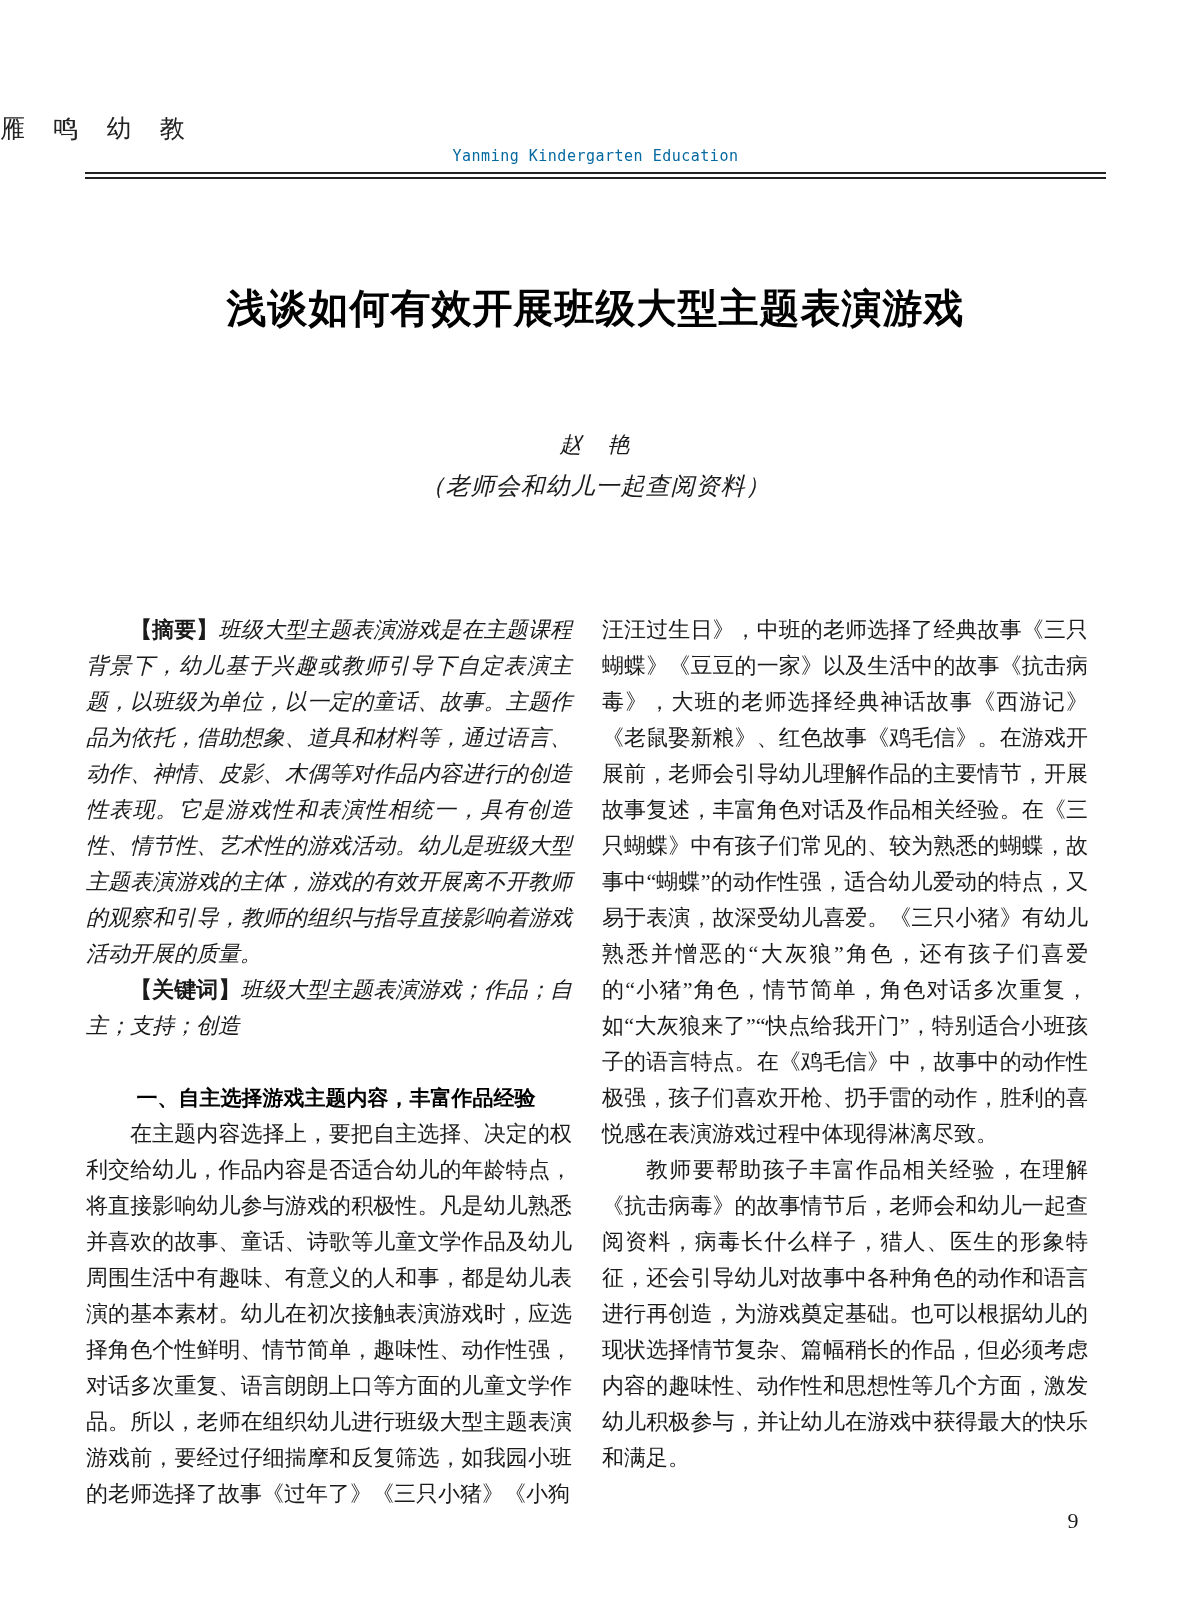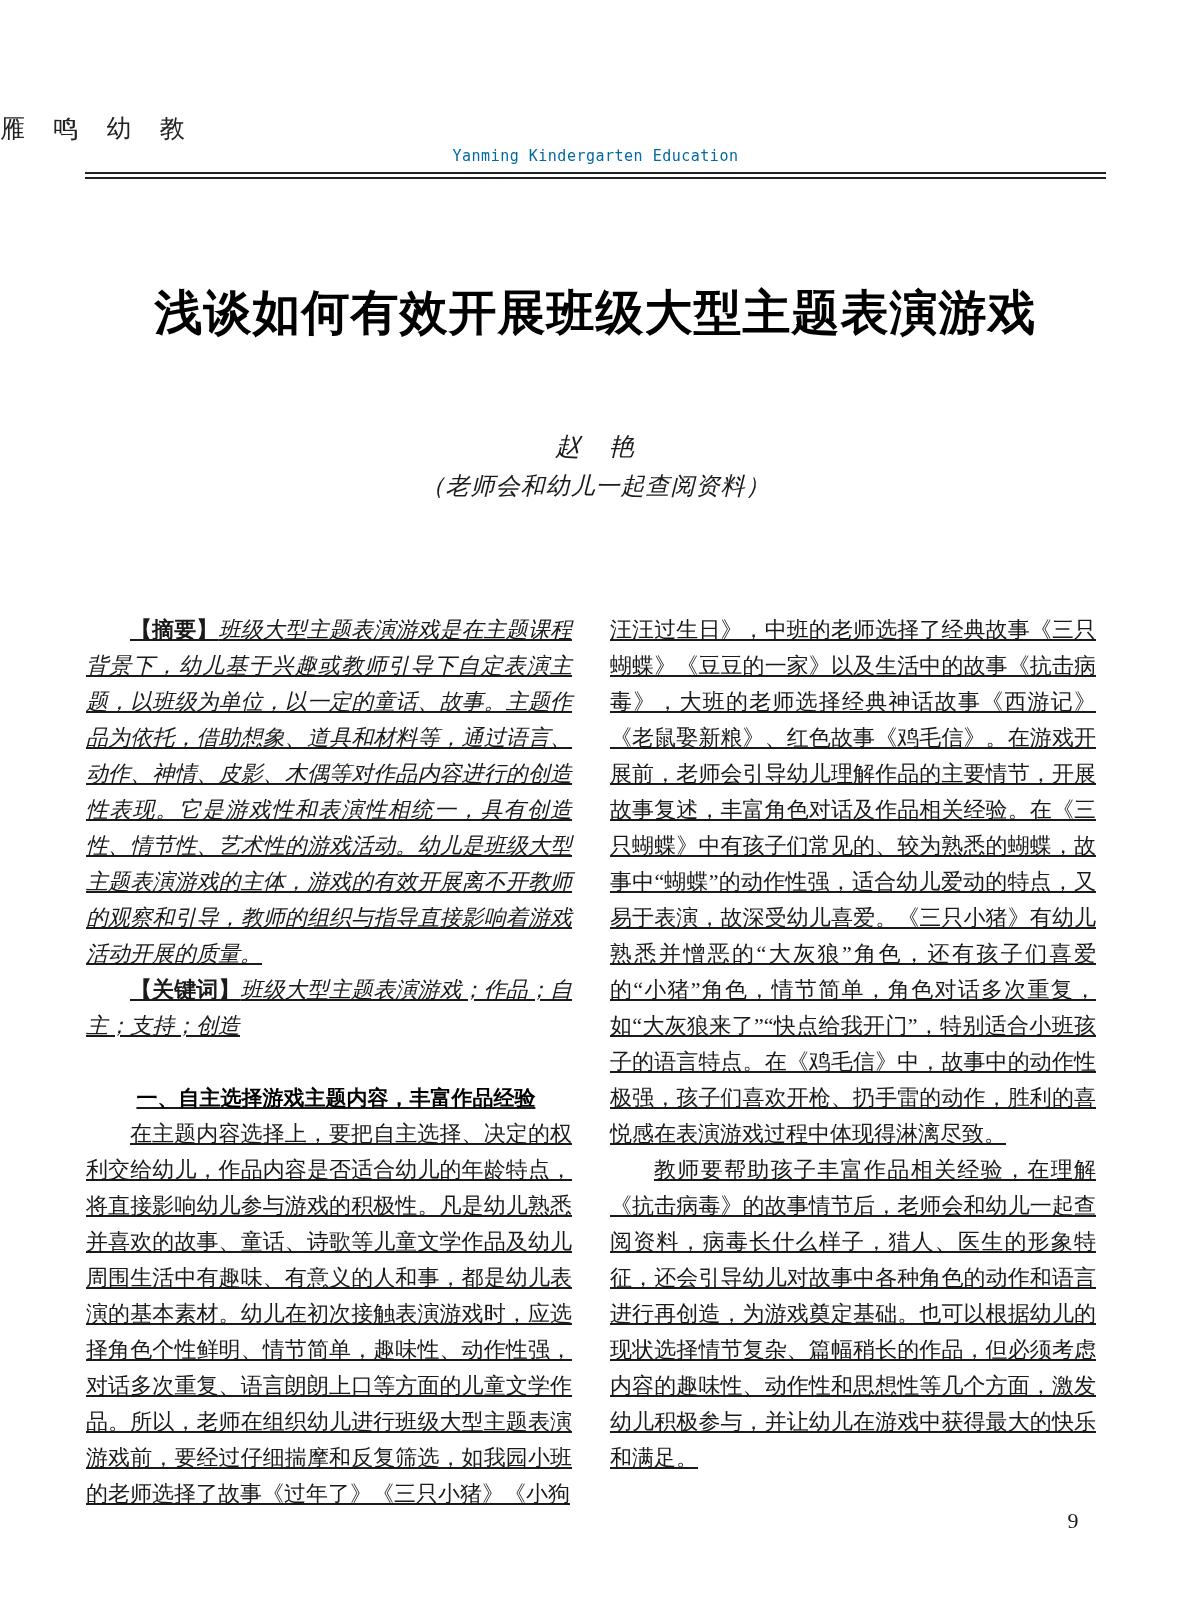--- a/index.html
+++ b/index.html
@@ -27,37 +27,37 @@
   .double-rule {
     position:absolute; top:172px; left:85px; width:1021px;
     height:3px;
     border-top:2px solid #222;
     border-bottom:2px solid #222;
   }
   
   .article-title {
     position:absolute; top:281px; left:0; width:100%;
     margin:0; text-align:center;
-    font-size:48px; font-weight:bold; letter-spacing:1px;
+    font-size:40px; font-weight:bold; letter-spacing:1px;
     color:#000;
   }
   .author {
     position:absolute; top:430px; left:0; width:100%;
     text-align:center;
-    font-size:25px; font-style:italic; letter-spacing:2px;
+    font-size:22px; font-style:italic; letter-spacing:2px;
   }
   .affiliation {
     position:absolute; top:470px; left:0; width:100%;
     text-align:center;
     font-size:24px; font-style:italic; letter-spacing:1px;
   }
   
   .columns {
     position:absolute; top:612px; left:86px; width:1010px;
-    display:flex; gap:38px;text-decoration:underline;
+    display:flex; gap:30px;
   }
   .col { width:486px; }
   .col p {
     margin:0;
     font-size:22px; line-height:36px;
     text-align:justify;
   }
   .indent2 { text-indent:2em; }
   .inline-label {
     font-family:"Liberation Sans","DejaVu Sans",sans-serif;

